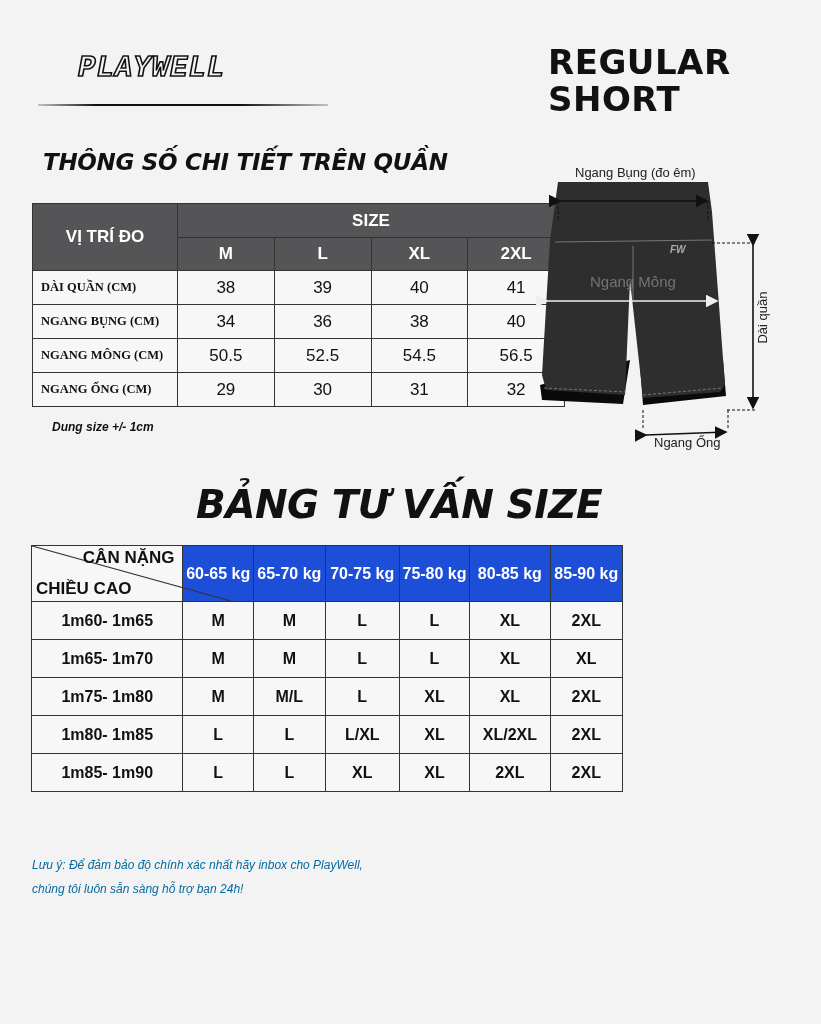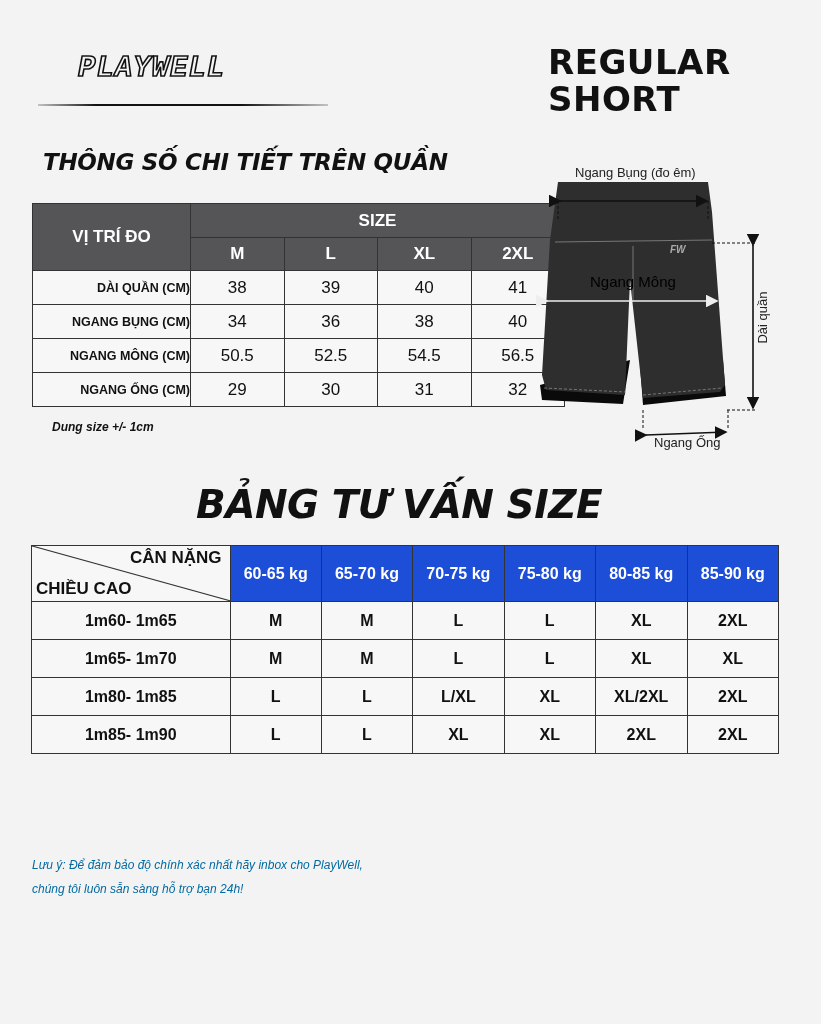--- a/index.html
+++ b/index.html
@@ -29,27 +29,27 @@
   }
   table { border-collapse:collapse; position:absolute; }
   .spec-table { left:32px; top:203px; width:533px; }
   .spec-table td, .spec-table th {
     border:1.5px solid #333; text-align:center; padding:0;
   }
   .spec-table th { background:#555557; color:#fff; font-weight:bold; font-size:17px; }
   .spec-table .hdr1 th { height:33px; }
   .spec-table .hdr2 th { height:32px; }
   .spec-table td { height:33px; font-size:17px; background:#f7f7f7; }
-  .spec-table td.label { text-align:right; padding-left:21px; font-size:12.5px; font-weight:bold; width:136px; }
+  .spec-table td.label { text-align:left; padding-left:8px; font-size:12.5px; font-weight:bold; width:136px;font-family:Liberation Serif, serif; }
   .tolerance { left:32px; top:420px; font-size:12px; font-style:italic; font-weight:bold;margin-left:20px; }
   .advice-heading {
     left:196px; top:482px; font-size:39px; font-weight:bold; font-style:italic;
     font-family:"DejaVu Sans", sans-serif; letter-spacing:-0.5px;
   }
-  .advice-table { left:31px; top:545px; width:748px; }
+  .advice-table { left:31px; top:545px; width:592px; }
   .advice-table td, .advice-table th { border:1.5px solid #333; text-align:center; padding:0; }
   .advice-table th { background:#1d4ed8; color:#fff; font-size:16px; font-weight:bold; height:55px; width:91px;
     font-family:"Liberation Sans", sans-serif; }
   .advice-table th.corner { background:#f7f7f7; color:#111; width:199px; position:relative; }
   .advice-table td { height:37px; font-size:16px; font-weight:bold; background:#f7f7f7; }
   .advice-table td.rowlabel { font-weight:bold; font-size:16px; }
   .corner-top { position:absolute; right:8px; top:2px; font-size:17px; font-weight:bold; }
   .corner-bottom { position:absolute; left:4px; bottom:2px; font-size:17px; font-weight:bold; }
   .corner svg { position:absolute; left:0; top:0; }
   .note { left:32px; top:853px; font-size:12px; font-style:italic; line-height:24px; color:#0369a1; }
@@ -142,21 +142,21 @@
 
     <line x1="182" y1="83" x2="225" y2="83" stroke="#111" stroke-dasharray="3,2"></line>
     <line x1="197" y1="250" x2="225" y2="250" stroke="#111" stroke-dasharray="3,2"></line>
     <line x1="223" y1="85" x2="223" y2="248" stroke="#111" stroke-width="1.6" marker-start="url(#ah)" marker-end="url(#ah)"></line>
 
     <line x1="113" y1="250" x2="113" y2="268" stroke="#111" stroke-dasharray="3,2"></line>
     <line x1="198" y1="250" x2="198" y2="268" stroke="#111" stroke-dasharray="3,2"></line>
     <line x1="116" y1="275" x2="196" y2="272" stroke="#111" stroke-width="1.6" marker-start="url(#ah)" marker-end="url(#ah)"></line>
   </svg>
   <div class="dlabel" style="left:45px; top:5px;">Ngang Bụng (đo êm)</div>
-  <div class="dlabel" style="left:60px; top:113px; color:#000000; font-size:15px;">Ngang Mông</div>
+  <div class="dlabel" style="left:60px; top:113px; color:#737373; font-size:15px;">Ngang Mông</div>
   <div class="dlabel" style="left:140px; top:84px; color:#aaa; font-size:10px; font-style:italic; font-weight:bold;">FW</div>
   <div class="dlabel" style="left:206px; top:150px; transform:rotate(-90deg); transform-origin:center;">Dài quần</div>
   <div class="dlabel" style="left:124px; top:275px;">Ngang Ống</div>
 </div>
 
 <div class="abs advice-heading">BẢNG TƯ VẤN SIZE</div>
 
 <table class="advice-table">
   <tbody>
       <tr>
@@ -186,20 +186,29 @@
   <tr>
     <td class="rowlabel">1m65- 1m70</td>
     <td>M</td>
     <td>M</td>
     <td>L</td>
     <td>L</td>
     <td>XL</td>
     <td>XL</td>
   </tr>
   <tr>
+    <td class="rowlabel">1m75- 1m80</td>
+    <td>M</td>
+    <td>M/L</td>
+    <td>L</td>
+    <td>XL</td>
+    <td>XL</td>
+    <td>2XL</td>
+  </tr>
+  <tr>
     <td class="rowlabel">1m80- 1m85</td>
     <td>L</td>
     <td>L</td>
     <td>L/XL</td>
     <td>XL</td>
     <td>XL/2XL</td>
     <td>2XL</td>
   </tr>
   <tr>
     <td class="rowlabel">1m85- 1m90</td>

